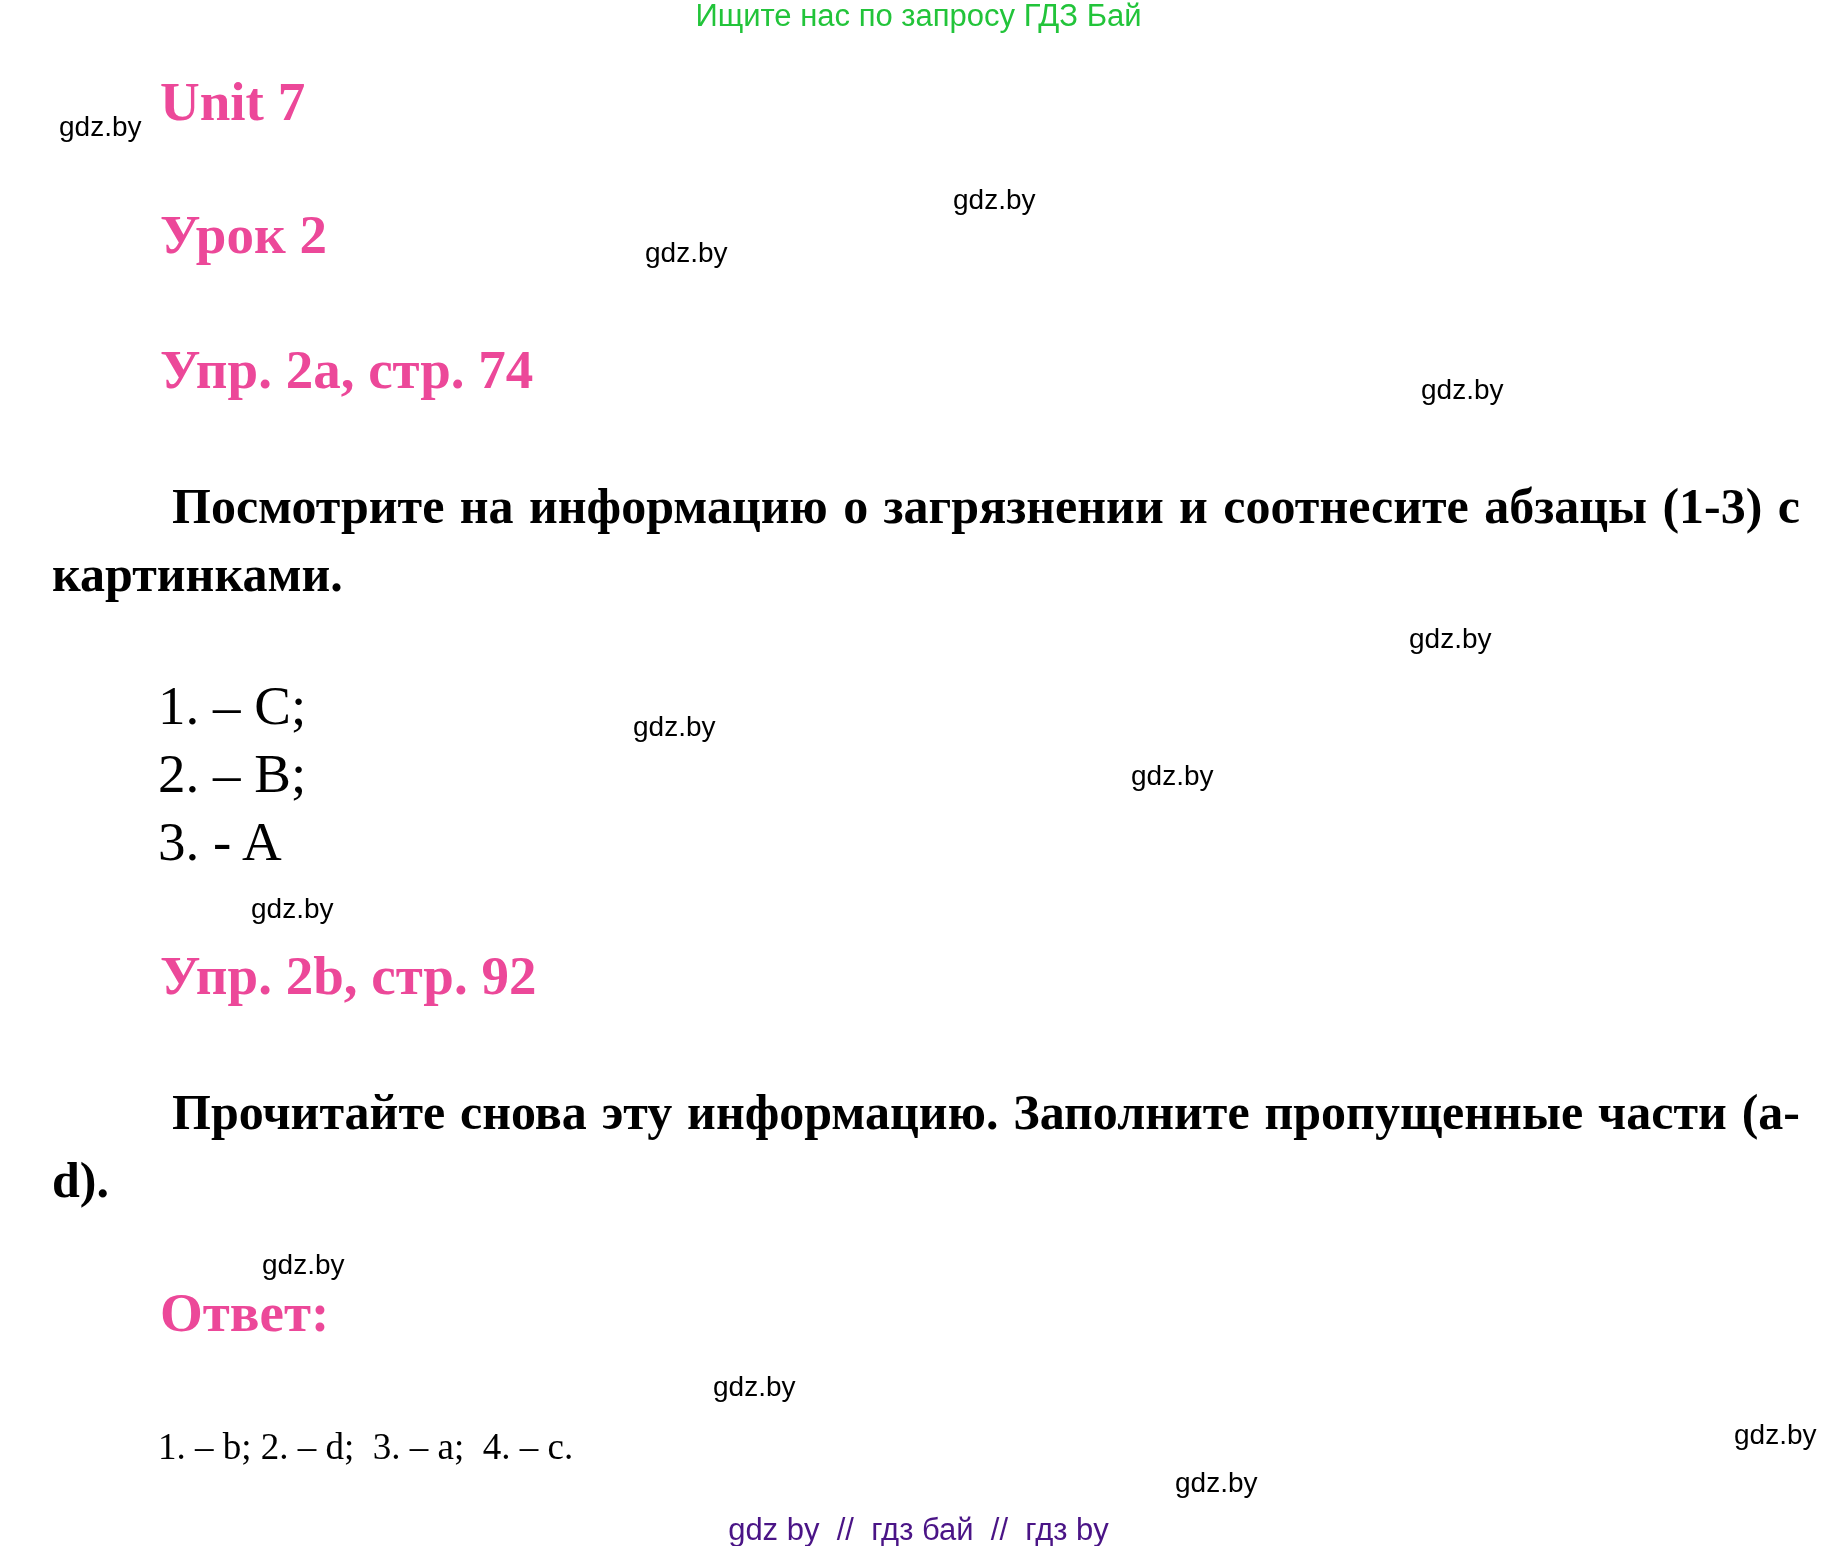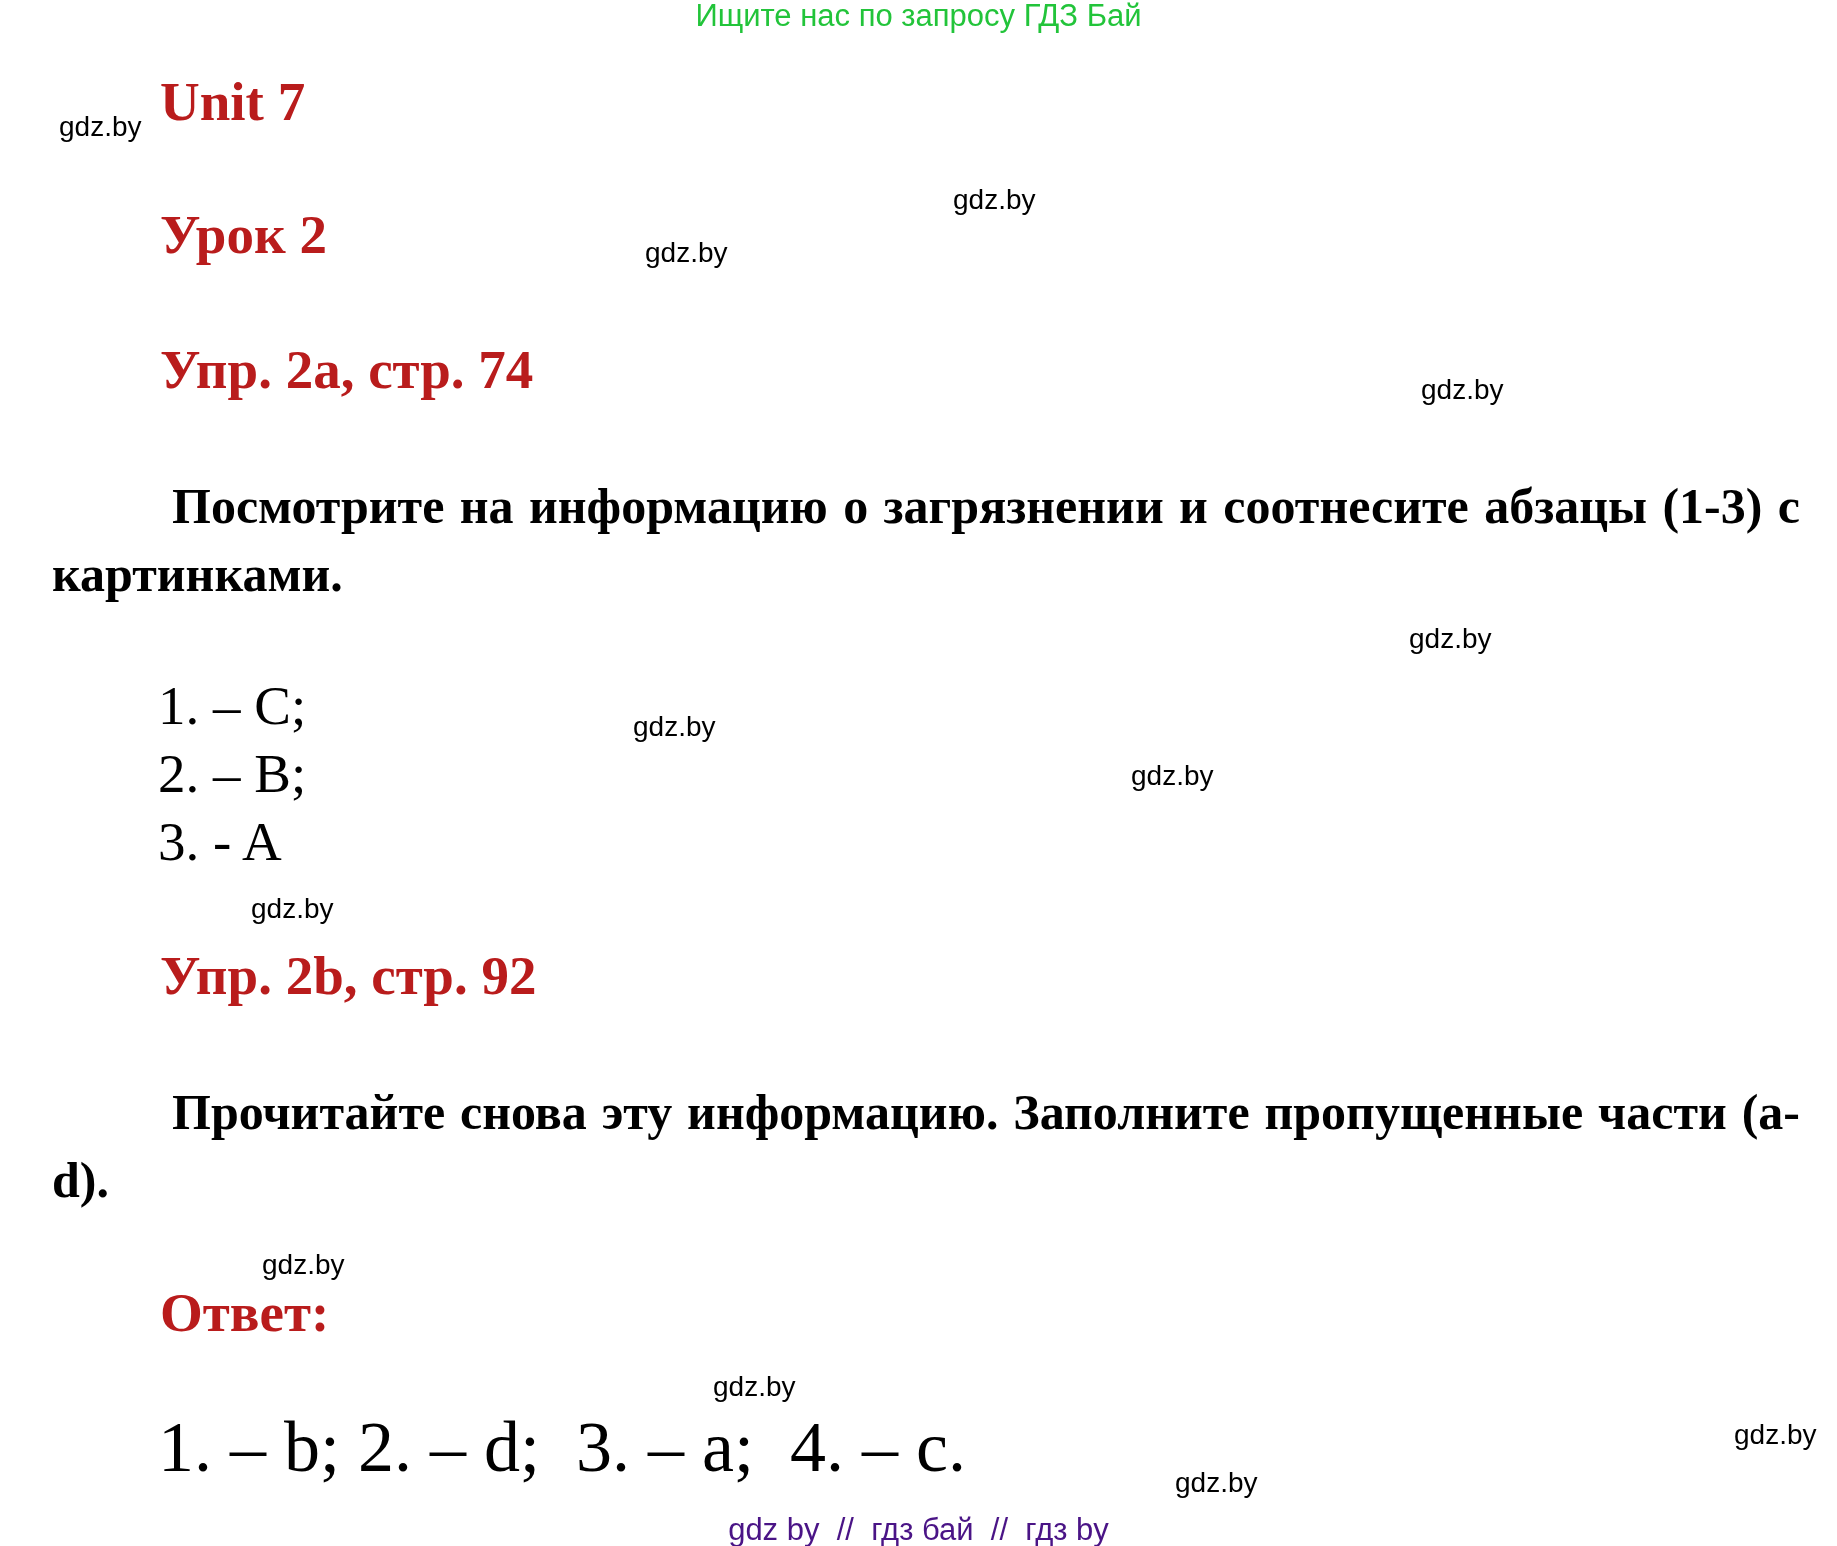--- a/index.html
+++ b/index.html
@@ -4,21 +4,21 @@
 <style>
   html, body { margin: 0; padding: 0; background: #ffffff; }
   body { width: 1837px; height: 1546px; position: relative; overflow: hidden; }
   .abs { position: absolute; white-space: nowrap; text-align: center; }
   .header-banner {
     left: 0; width: 1837px; top: -2px; text-align: center;
     font-family: "Liberation Sans", sans-serif; font-size: 31px;
     color: #22c43a; line-height: 36px;
   }
   .serif-bold {
-    font-family: "Liberation Serif", serif; font-weight: bold; color: #b91c1c;
+    font-family: "Liberation Serif", serif; font-weight: bold; color: #ec4899;
   }
   .serif {
     font-family: "Liberation Serif", serif; color: #000;
   }
   .h1 { font-size: 55px; line-height: 64px; }
   .para {
     position: absolute; left: 52px; width: 1748px;
     font-family: "Liberation Serif", serif; font-weight: bold; font-size: 50px;
     line-height: 68px; text-align: justify; text-align-last: left; color: #000;
     text-indent: 120px;
@@ -45,21 +45,21 @@
 
 <div class="para" style="top:472px;">Посмотрите на информацию о загрязнении и соотнесите абзацы (1-3) с картинками.</div>
 
 <div class="abs serif list-item" style="top:672px;">1. – C;</div>
 <div class="abs serif list-item" style="top:740px;">2. – B;</div>
 <div class="abs serif list-item" style="top:808px;">3. - A</div>
 
 <div class="abs serif-bold h1" style="left:160px; top:944px;">Упр. 2b, стр. 92</div>
 <div class="para" style="top:1078px;">Прочитайте снова эту информацию. Заполните пропущенные части (a-d).</div>
 <div class="abs serif-bold h1" style="left:160px; top:1281px;">Ответ:</div>
-<div class="abs serif" style="left:158px; top:1413px; font-size:72px; line-height:68px; white-space:pre;">1. – b; 2. – d;  3. – a;  4. – c.</div>
+<div class="abs serif" style="left:158px; top:1413px; font-size:37px; line-height:68px; white-space:pre;">1. – b; 2. – d;  3. – a;  4. – c.</div>
 
 <div class="abs watermark" style="left:59px; top:111px;">gdz.by</div>
 <div class="abs watermark" style="left:953px; top:184px;">gdz.by</div>
 <div class="abs watermark" style="left:645px; top:237px;">gdz.by</div>
 <div class="abs watermark" style="left:1421px; top:374px;">gdz.by</div>
 <div class="abs watermark" style="left:1409px; top:623px;">gdz.by</div>
 <div class="abs watermark" style="left:633px; top:711px;">gdz.by</div>
 <div class="abs watermark" style="left:1131px; top:760px;">gdz.by</div>
 <div class="abs watermark" style="left:251px; top:893px;">gdz.by</div>
 <div class="abs watermark" style="left:262px; top:1249px;">gdz.by</div>

